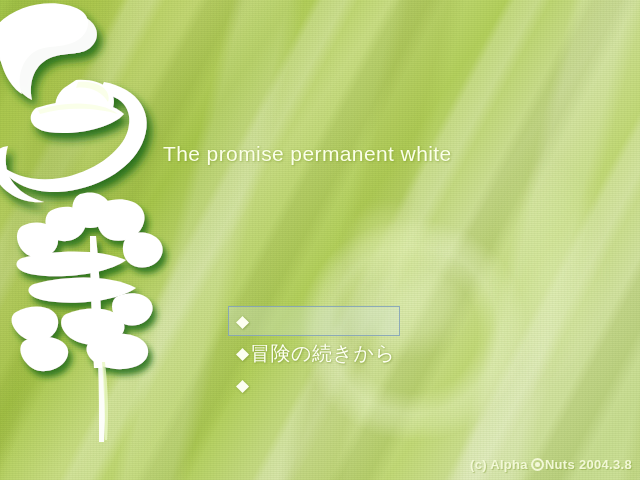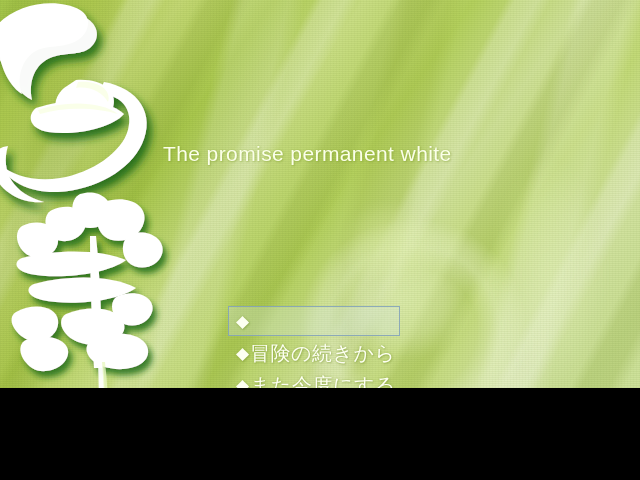--- a/index.html
+++ b/index.html
@@ -3,21 +3,21 @@
 <meta charset="utf-8">
 <style>
   html, body {
     margin: 0;
     padding: 0;
     background: #000;
   }
   #screen {
     position: relative;
     width: 640px;
-    height: 388px;
+    height: 480px;
     overflow: hidden;
     font-family: "Liberation Sans", sans-serif;
     background: #b9d46a;
   }
 
   
   .bg-base {
     position: absolute;
     inset: 0;
     background:
@@ -341,19 +341,24 @@
       <span class="menu-bullet">◆</span>
     </div>
 
     <div class="menu-item">
       <span class="menu-bullet">◆</span>
       <span class="menu-label">冒険の続きから</span>
     </div>
 
     <div class="menu-item">
       <span class="menu-bullet">◆</span>
-      <span class="menu-label">また今度にする</span>
     </div>
 
   </div>
 
+  <div class="copyright">
+    <span class="cw">(c) Alpha</span>
+    <span class="logomark"></span>
+    <span>Nuts</span>
+    <span class="year">2004.3.8</span>
+  </div>
 
 </div>
 
 </body></html>

